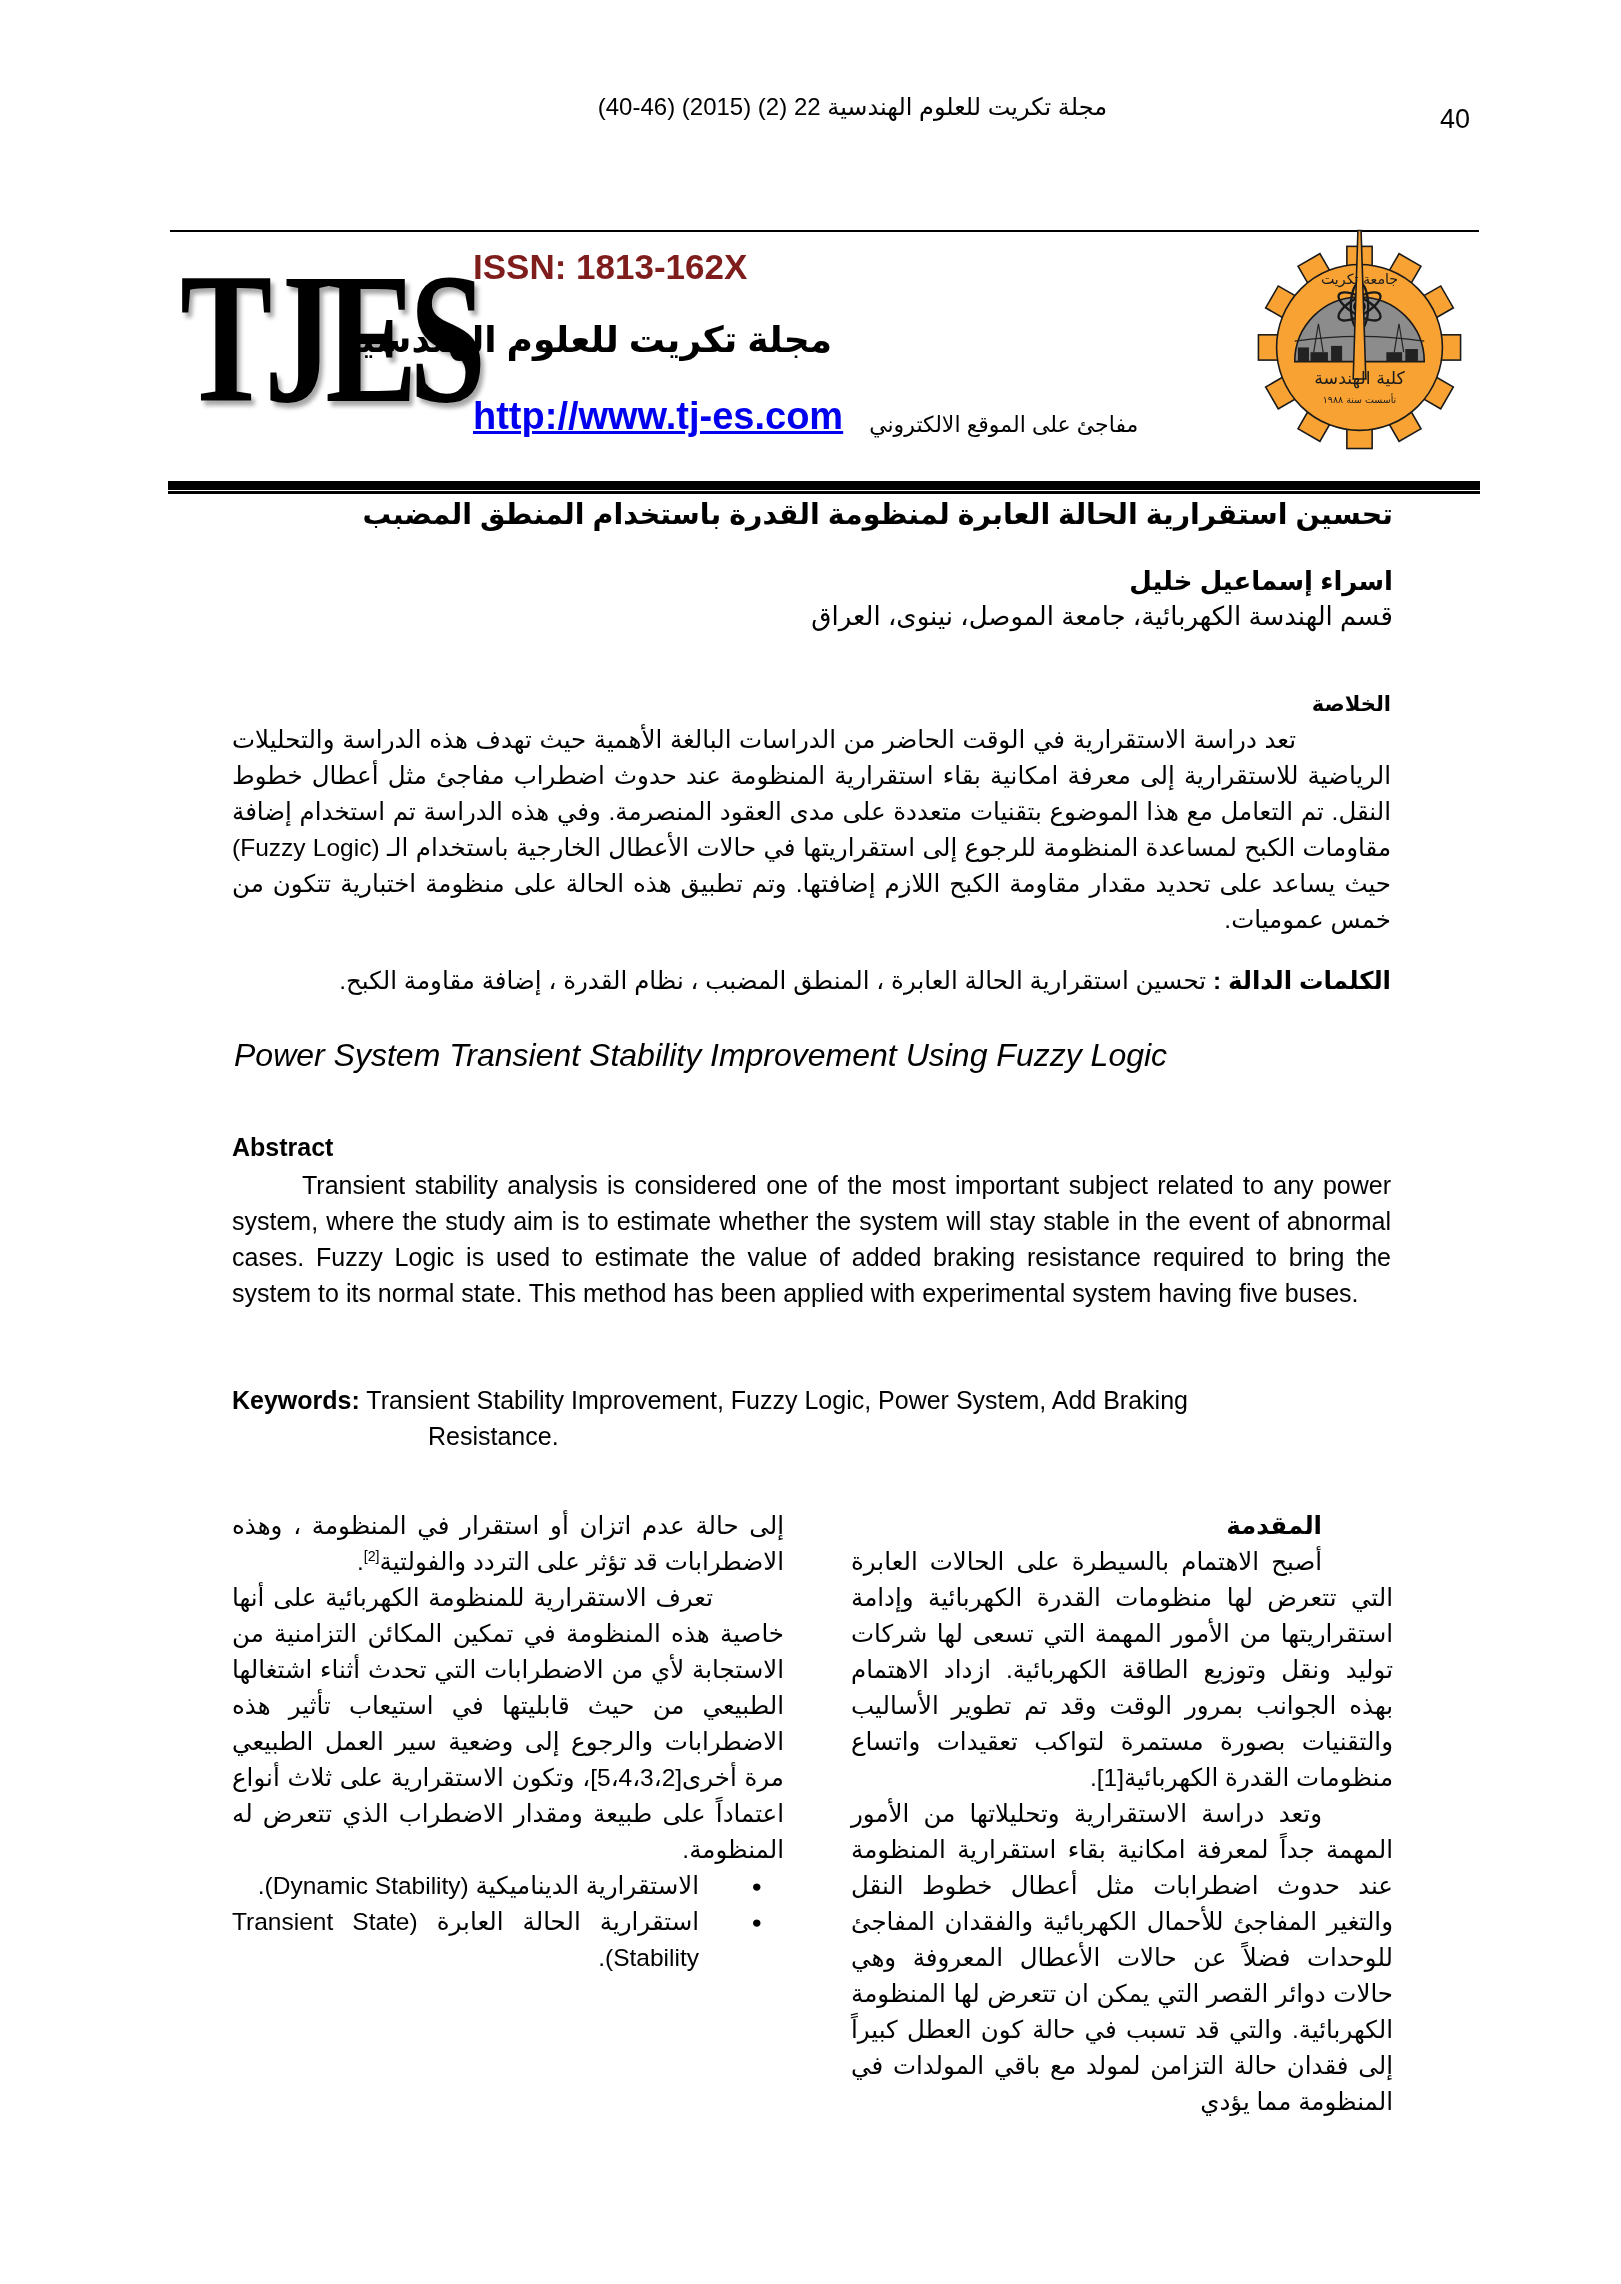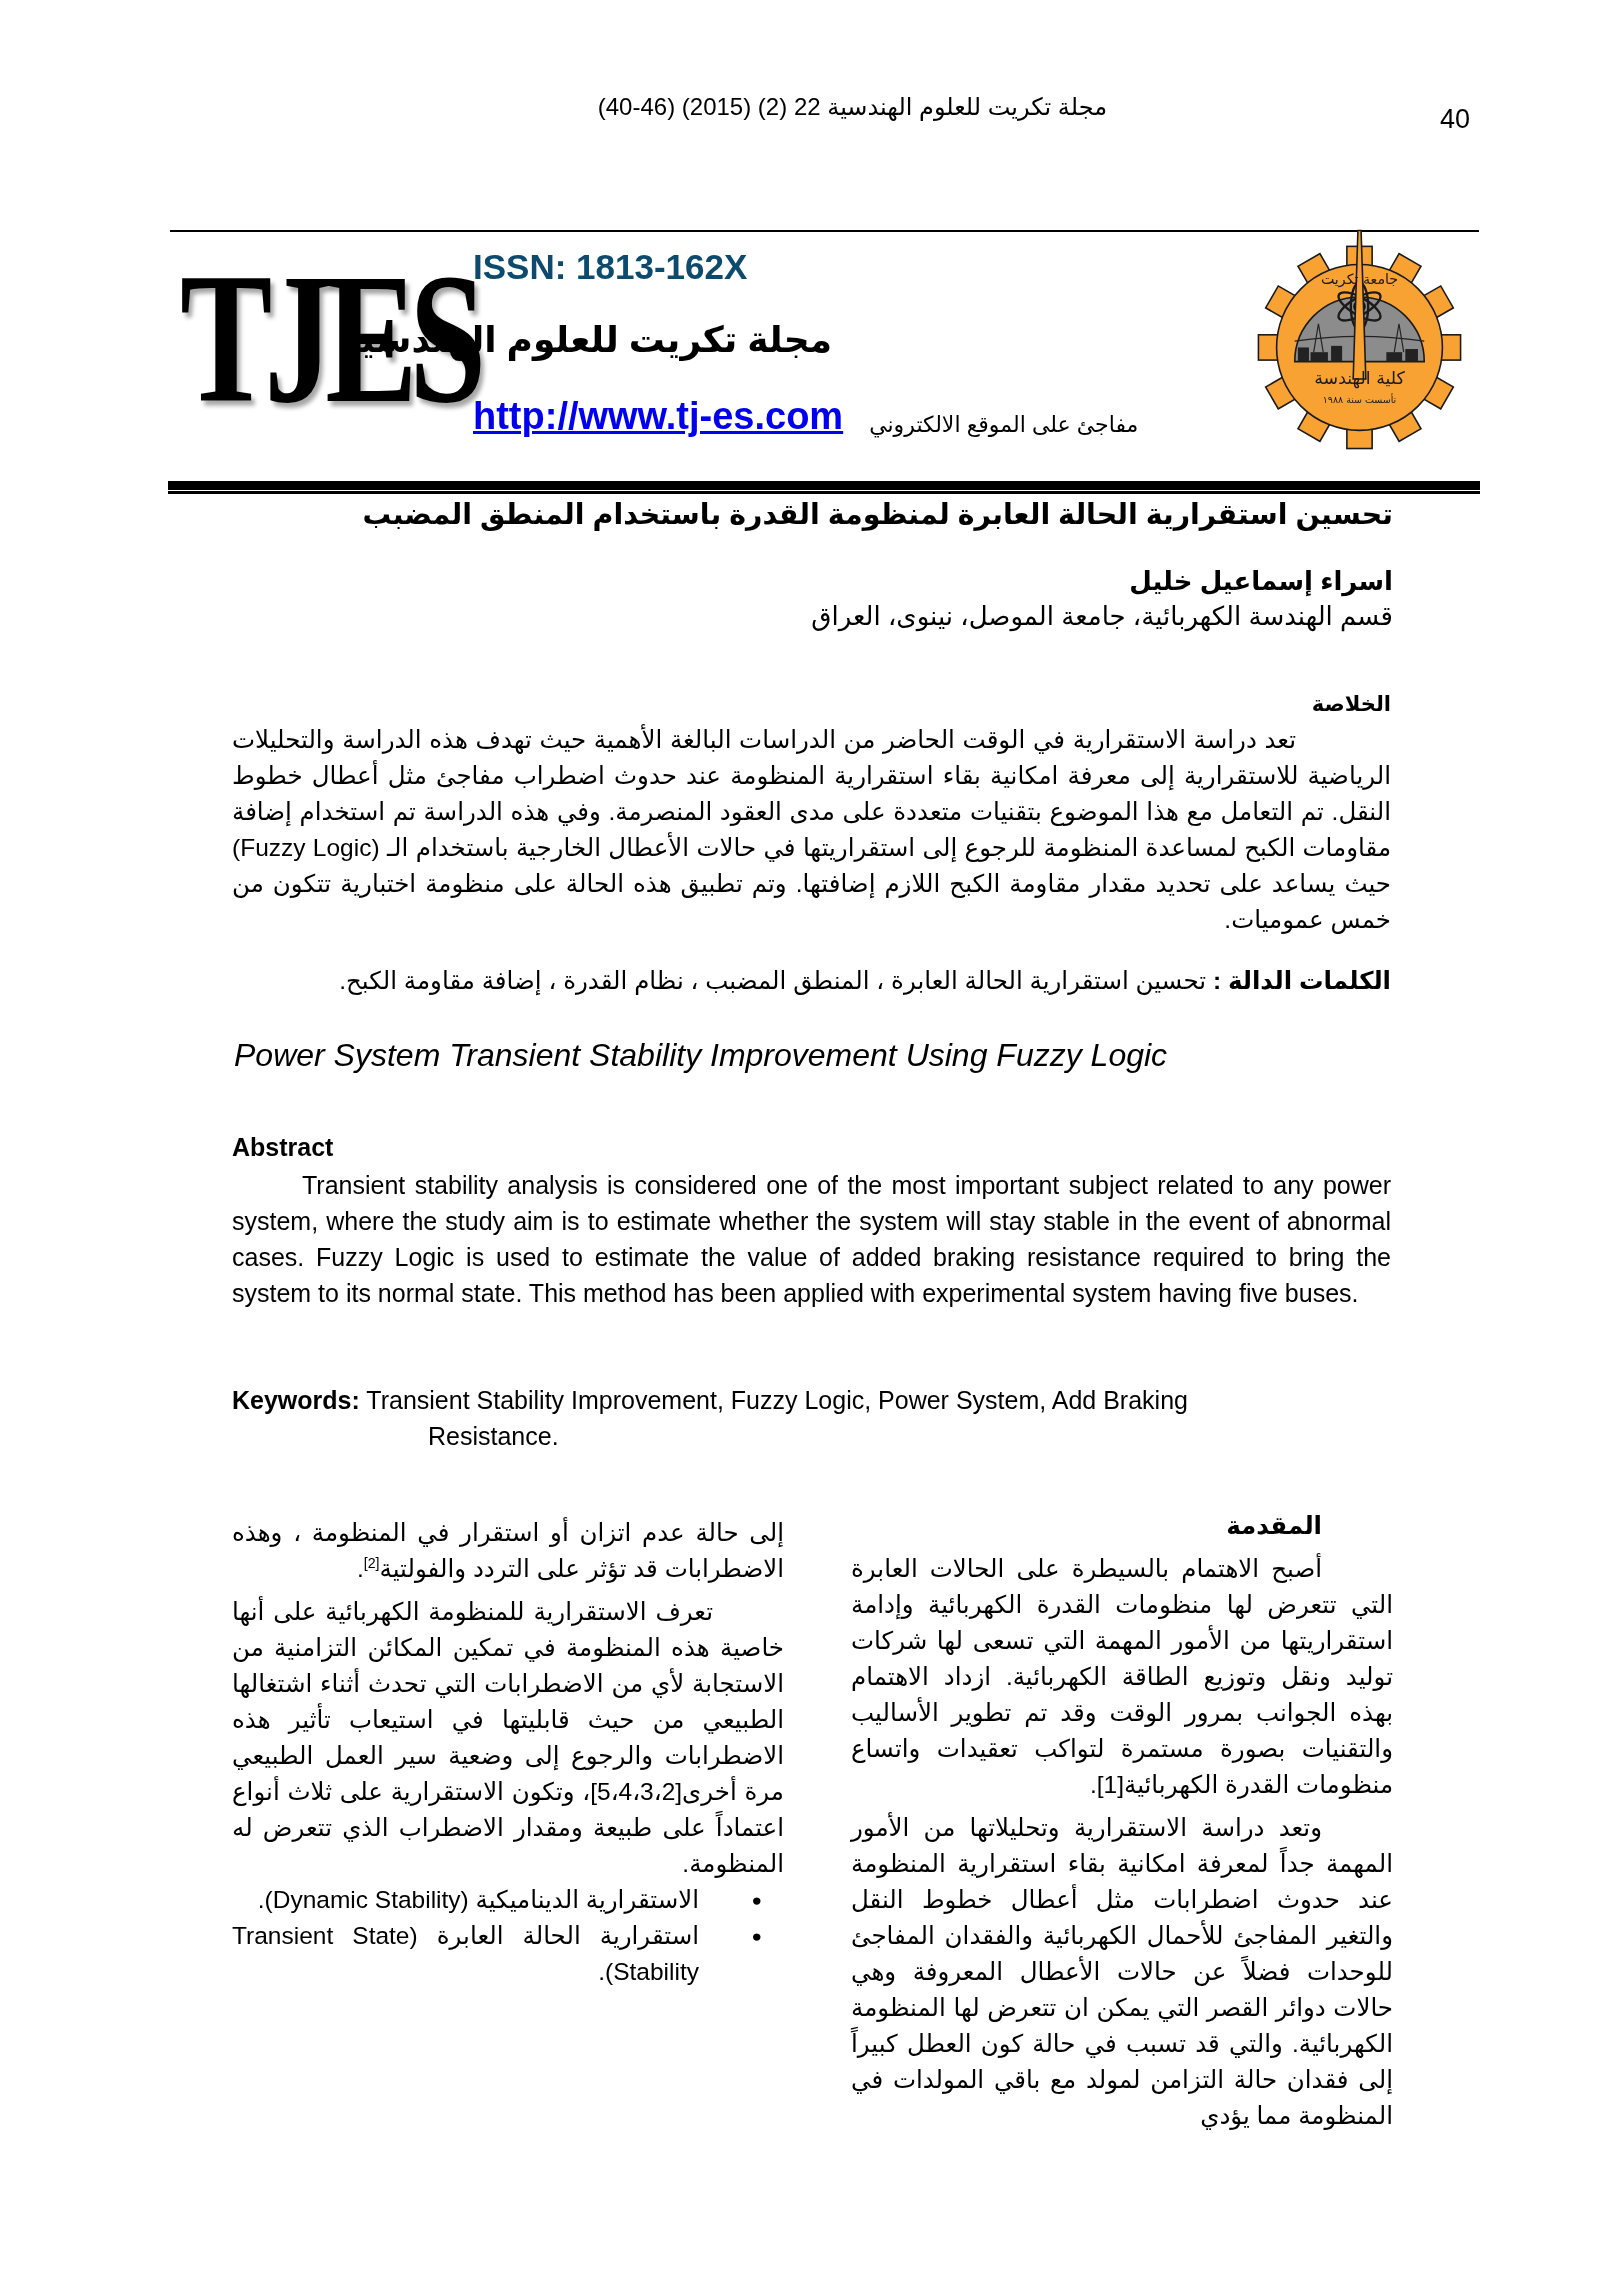--- a/index.html
+++ b/index.html
@@ -8,21 +8,21 @@
   .abs { position: absolute; }
 
   .running-head { top: 93px; left: 601px; width: 506px; text-align: center; font-size: 24px; direction: rtl; white-space: nowrap; }
   .page-num { top: 104px; left: 1440px; font-size: 27px; }
 
   .rule-top { top: 230px; left: 170px; width: 1309px; height: 2.4px; background: #000; }
 
   .tjes { top: 247px; left: 180px; width: 261px; height: 182px; }
   .tjes span { font-family: "Liberation Serif", "DejaVu Serif", serif; font-weight: bold; font-size: 187px; letter-spacing: -11px; display: block; transform: scaleX(0.74); transform-origin: left top; line-height: 182px; text-shadow: 4.7px 4.7px 4.7px rgba(0,0,0,0.35); }
 
-  .issn { top: 247px; left: 473px; font-size: 35px; font-weight: bold; color: #0c4a6e; white-space: nowrap; }
+  .issn { top: 247px; left: 473px; font-size: 35px; font-weight: bold; color: #7f1d1d; white-space: nowrap; }
   .journal-ar { top: 319px; left: 484px; width: 348px; text-align: center; direction: rtl; font-size: 36px; font-weight: bold; white-space: nowrap; }
   .url-row { top: 395px; left: 473px; white-space: nowrap; display: flex; align-items: flex-end; gap: 26px; }
   .url-row a { color: #0000ee; font-size: 38px; font-weight: bold; text-decoration: underline; text-decoration-thickness: 3.2px; }
   .url-row .avail { font-size: 22px; direction: rtl; }
 
   .logo { top: 229px; left: 1248px; width: 223px; height: 229px; }
 
   .bar-thick { top: 481px; left: 168px; width: 1312px; height: 8.7px; background: #000; }
   .bar-thin  { top: 491px; left: 168px; width: 1312px; height: 3.2px; background: #000; }
 
@@ -46,21 +46,21 @@
   .en-abstract p { text-indent: 70px; }
   .en-keywords { top: 1382px; text-align: justify; }
   .en-keywords .kw-label { font-weight: bold; }
   .en-keywords .kw-cont { display: block; padding-left: 196px; text-align: left; }
 
   .col { font-size: 24.5px; line-height: 36px; direction: rtl; text-align: justify; }
   .col-right { top: 1508px; left: 851px; width: 542px; }
   .col-left { top: 1508px; left: 232px; width: 552px; }
   .col .head { font-weight: bold; padding-right: 71px; }
   .col p.ind { text-indent: 71px; }
-  .col p { text-align-last: right; margin-top: 7px; }
+  .col p { text-align-last: right; }
   .col ul { list-style: none; }
   .col li { position: relative; padding-right: 85px; }
   .col li::before { content: "\25CF"; position: absolute; right: 22px; top: 0; font-size: 17.4px; }
   sup { font-size: 14.2px; line-height: 0; }
 </style>
 </head>
 <body>
 
 <div class="abs running-head">مجلة تكريت للعلوم الهندسية 22 (2) (2015) (46-40)</div>
 <div class="abs page-num">40</div>

